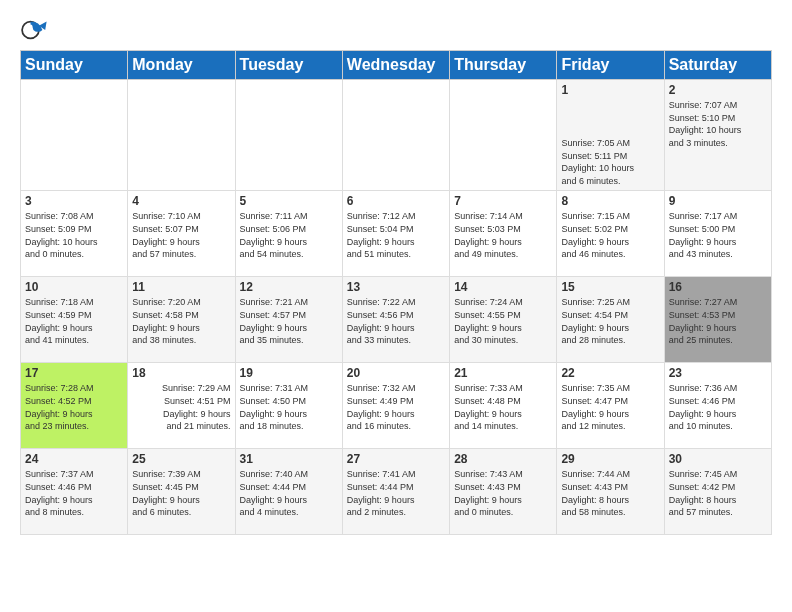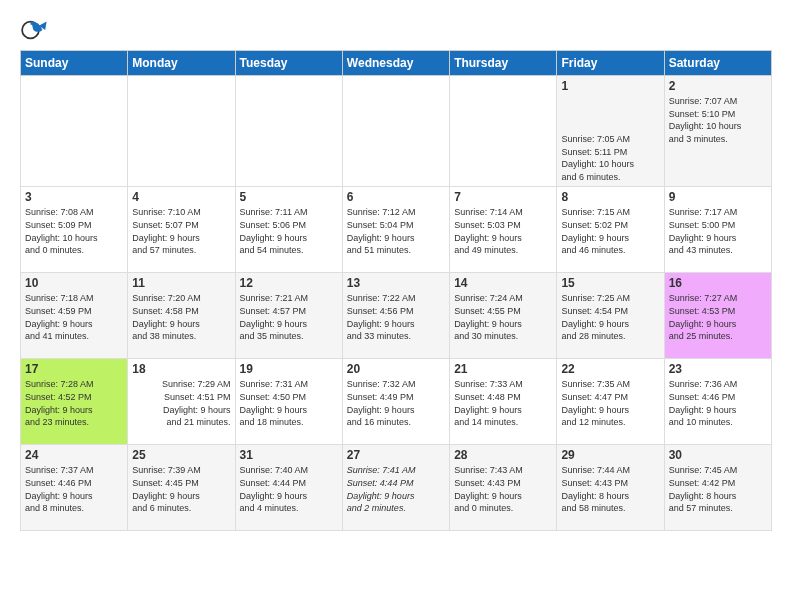--- a/index.html
+++ b/index.html
@@ -49,21 +49,21 @@
       margin-top: 2px;
     }
     table {
       width: 100%;
       border-collapse: collapse;
       table-layout: fixed;
     }
     thead tr th {
       background: #1a6fbd;
       color: #fff;
-      font-size: 12px;
+      font-size: 16px;
       font-weight: bold;
       padding: 5px 4px;
       text-align: left;
       border: 1px solid #ccc;
     }
     tbody tr td {
       vertical-align: top;
       font-size: 9.5px;
       color: #333;
       padding: 3px 4px;
@@ -235,21 +235,21 @@
 Daylight: 9 hours
 and 30 minutes.</div>
           </td>
           <td style="background: rgb(245, 245, 245);">
             <span class="day-number">15</span>
             <div class="day-info" style="white-space: pre-line;">Sunrise: 7:25 AM
 Sunset: 4:54 PM
 Daylight: 9 hours
 and 28 minutes.</div>
           </td>
-          <td style="background: #f0abfc;">
+          <td style="background: #a3a3a3;">
             <span class="day-number">16</span>
             <div class="day-info" style="white-space: pre-line;">Sunrise: 7:27 AM
 Sunset: 4:53 PM
 Daylight: 9 hours
 and 25 minutes.</div>
           </td>
         </tr>
         <tr>
           <td style="background: #bef264;">
             <span class="day-number">17</span>
@@ -318,21 +318,21 @@
           </td>
           <td style="background: rgb(245, 245, 245);">
             <span class="day-number">31</span>
             <div class="day-info" style="white-space: pre-line;">Sunrise: 7:40 AM
 Sunset: 4:44 PM
 Daylight: 9 hours
 and 4 minutes.</div>
           </td>
           <td style="background: rgb(245, 245, 245); margin-top: 27px;">
             <span class="day-number">27</span>
-            <div class="day-info" style="white-space: pre-line; font-style: italic;">Sunrise: 7:41 AM
+            <div class="day-info" style="white-space: pre-line;">Sunrise: 7:41 AM
 Sunset: 4:44 PM
 Daylight: 9 hours
 and 2 minutes.</div>
           </td>
           <td style="background: rgb(245, 245, 245); margin-top: 27px;">
             <span class="day-number">28</span>
             <div class="day-info" style="white-space: pre-line;">Sunrise: 7:43 AM
 Sunset: 4:43 PM
 Daylight: 9 hours
 and 0 minutes.</div>

